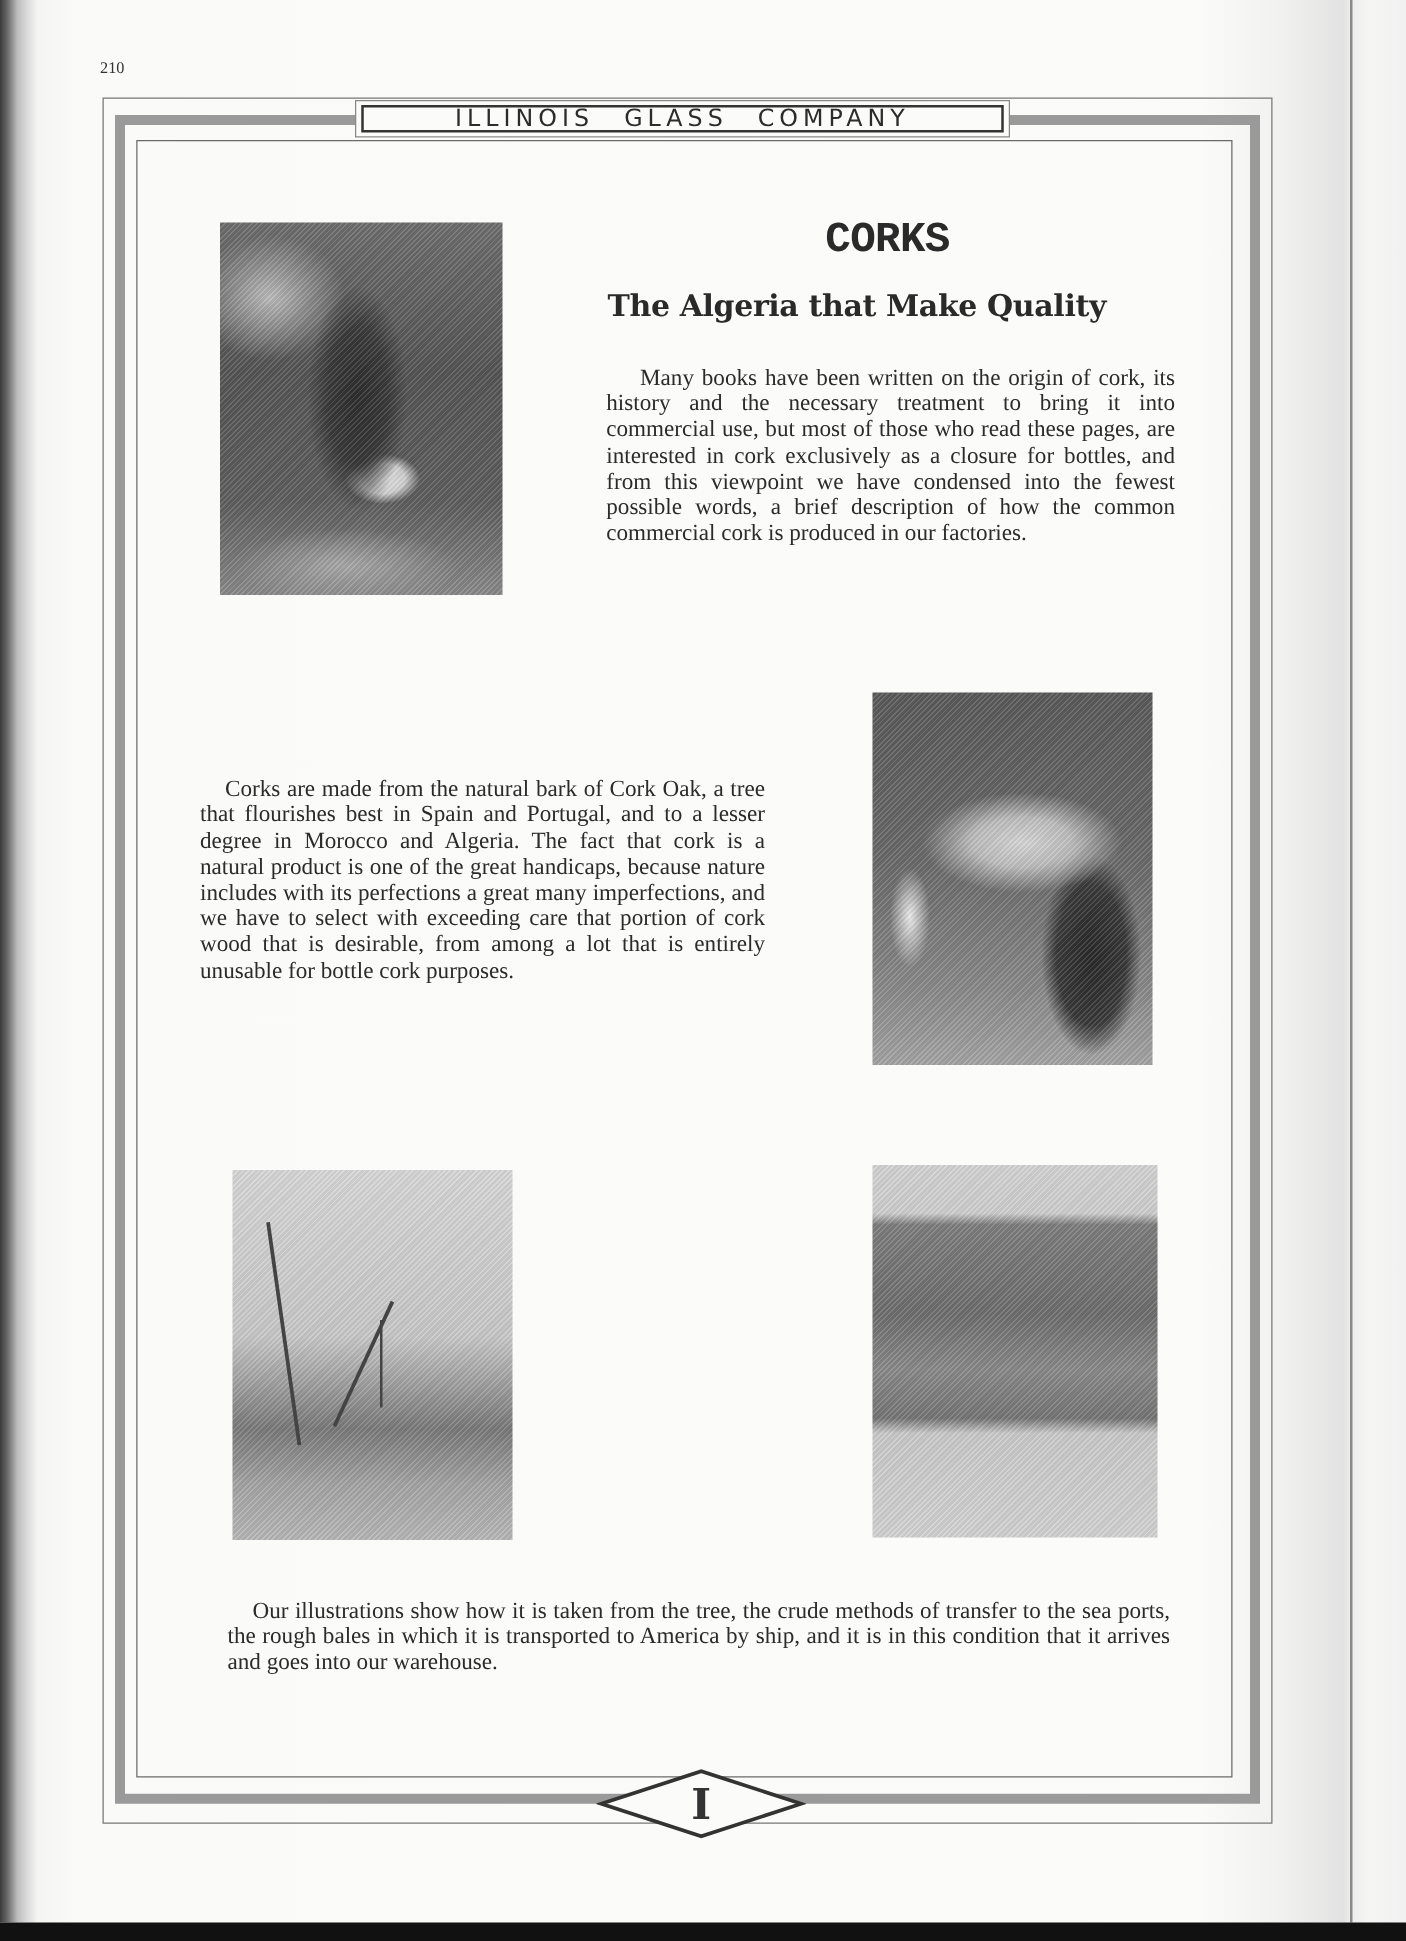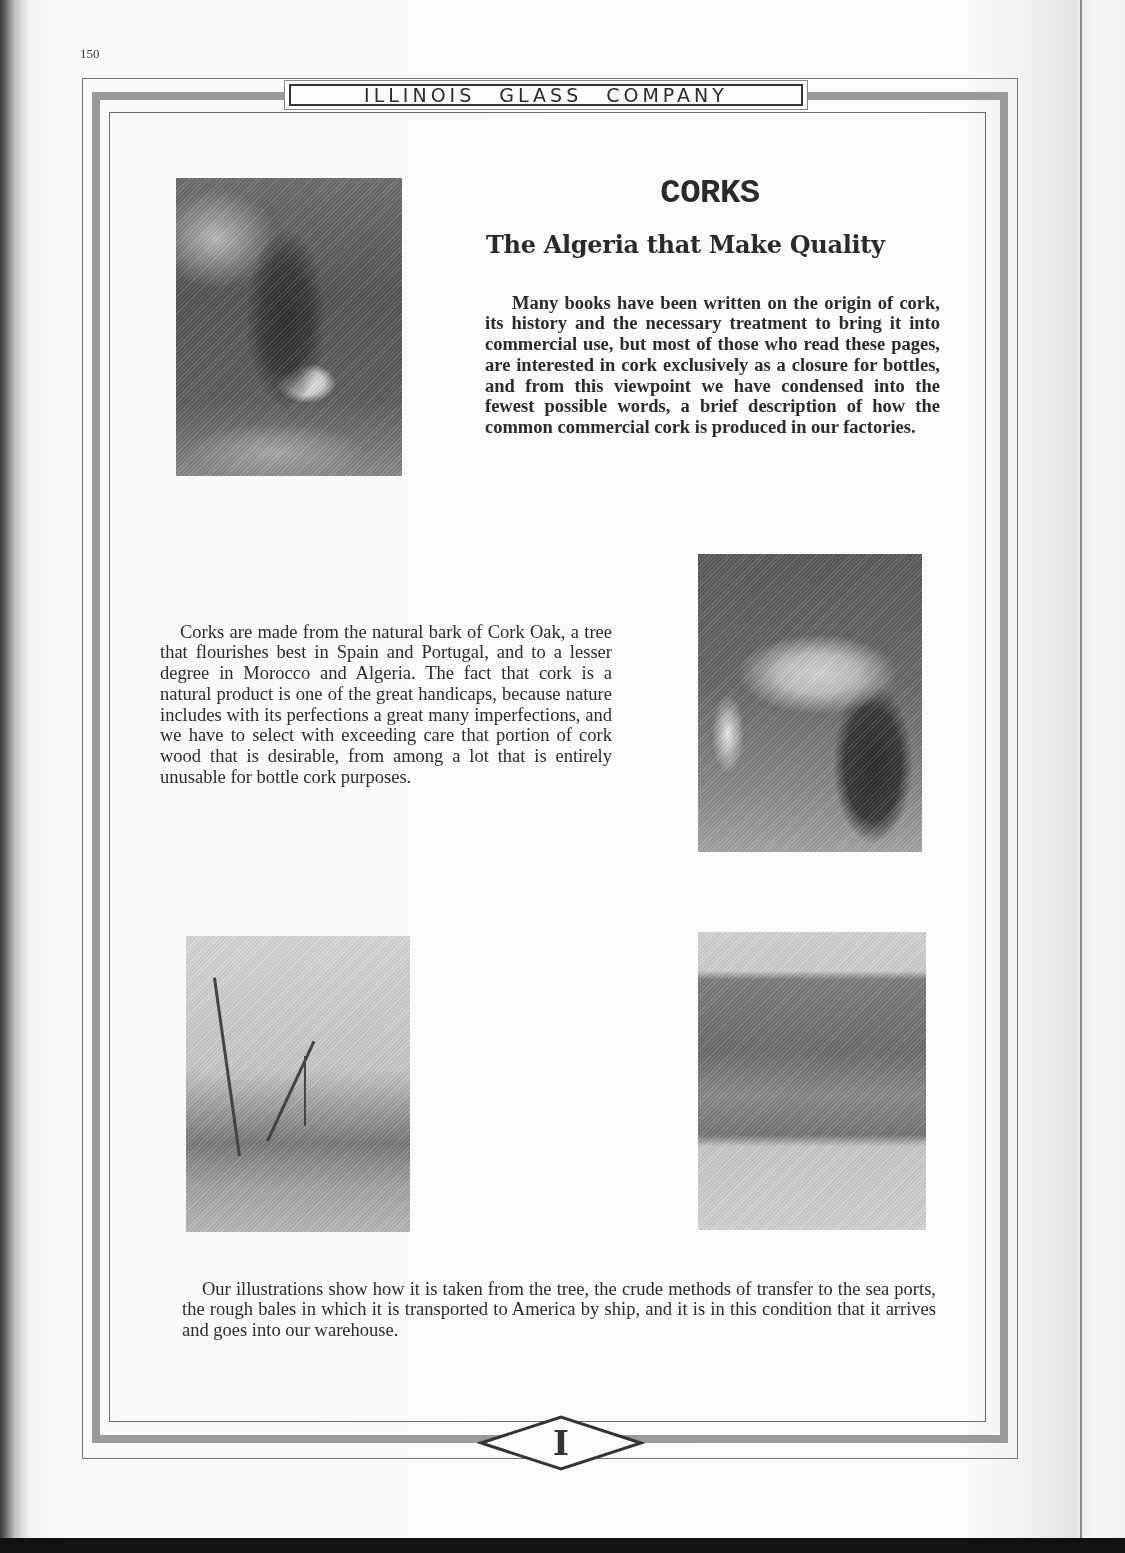--- a/index.html
+++ b/index.html
@@ -94,36 +94,36 @@
     }
     .subtitle {
       position: absolute; left: 486px; top: 230px; width: 460px; text-align: left;
       font-family: "DejaVu Serif", "Liberation Serif", serif;
       font-size: 24px; font-weight: bold; color: #2a2a2a; letter-spacing: -0.3px;
     }
     .para {
       position: absolute; font-size: 18.5px; line-height: 20.8px; text-align: justify;
       color: #2b2b2b; hyphens: manual;
     }
-    .para-intro { left: 485px; top: 274px; width: 455px; text-indent: 27px; font-weight: bold; }
+    .para-intro { left: 485px; top: 274px; width: 455px; text-indent: 27px; }
     .para-origin { left: 160px; top: 603px; width: 452px; text-indent: 20px; font-family: Liberation Serif, serif; }
     .para-illus { left: 182px; top: 1260px; width: 754px; text-indent: 20px; line-height: 20.8px; }
     .diamond {
       position: absolute; left: 477px; top: 1415px; width: 168px; height: 56px;
     }
   </style>
 </head>
 <body>
 
 <div class="page">
   <div class="spine-line"></div>
 </div>
 <div class="bottom-band"></div>
 
-<div class="page-number">150</div>
+<div class="page-number">210</div>
 
 <div class="frame-outer"></div>
 <div class="frame-band"></div>
 <div class="frame-inner"></div>
 
 <div class="header-plate">
   <div class="header-plate-inner">
     <span class="header-title">ILLINOIS GLASS COMPANY</span>
   </div>
 </div>

